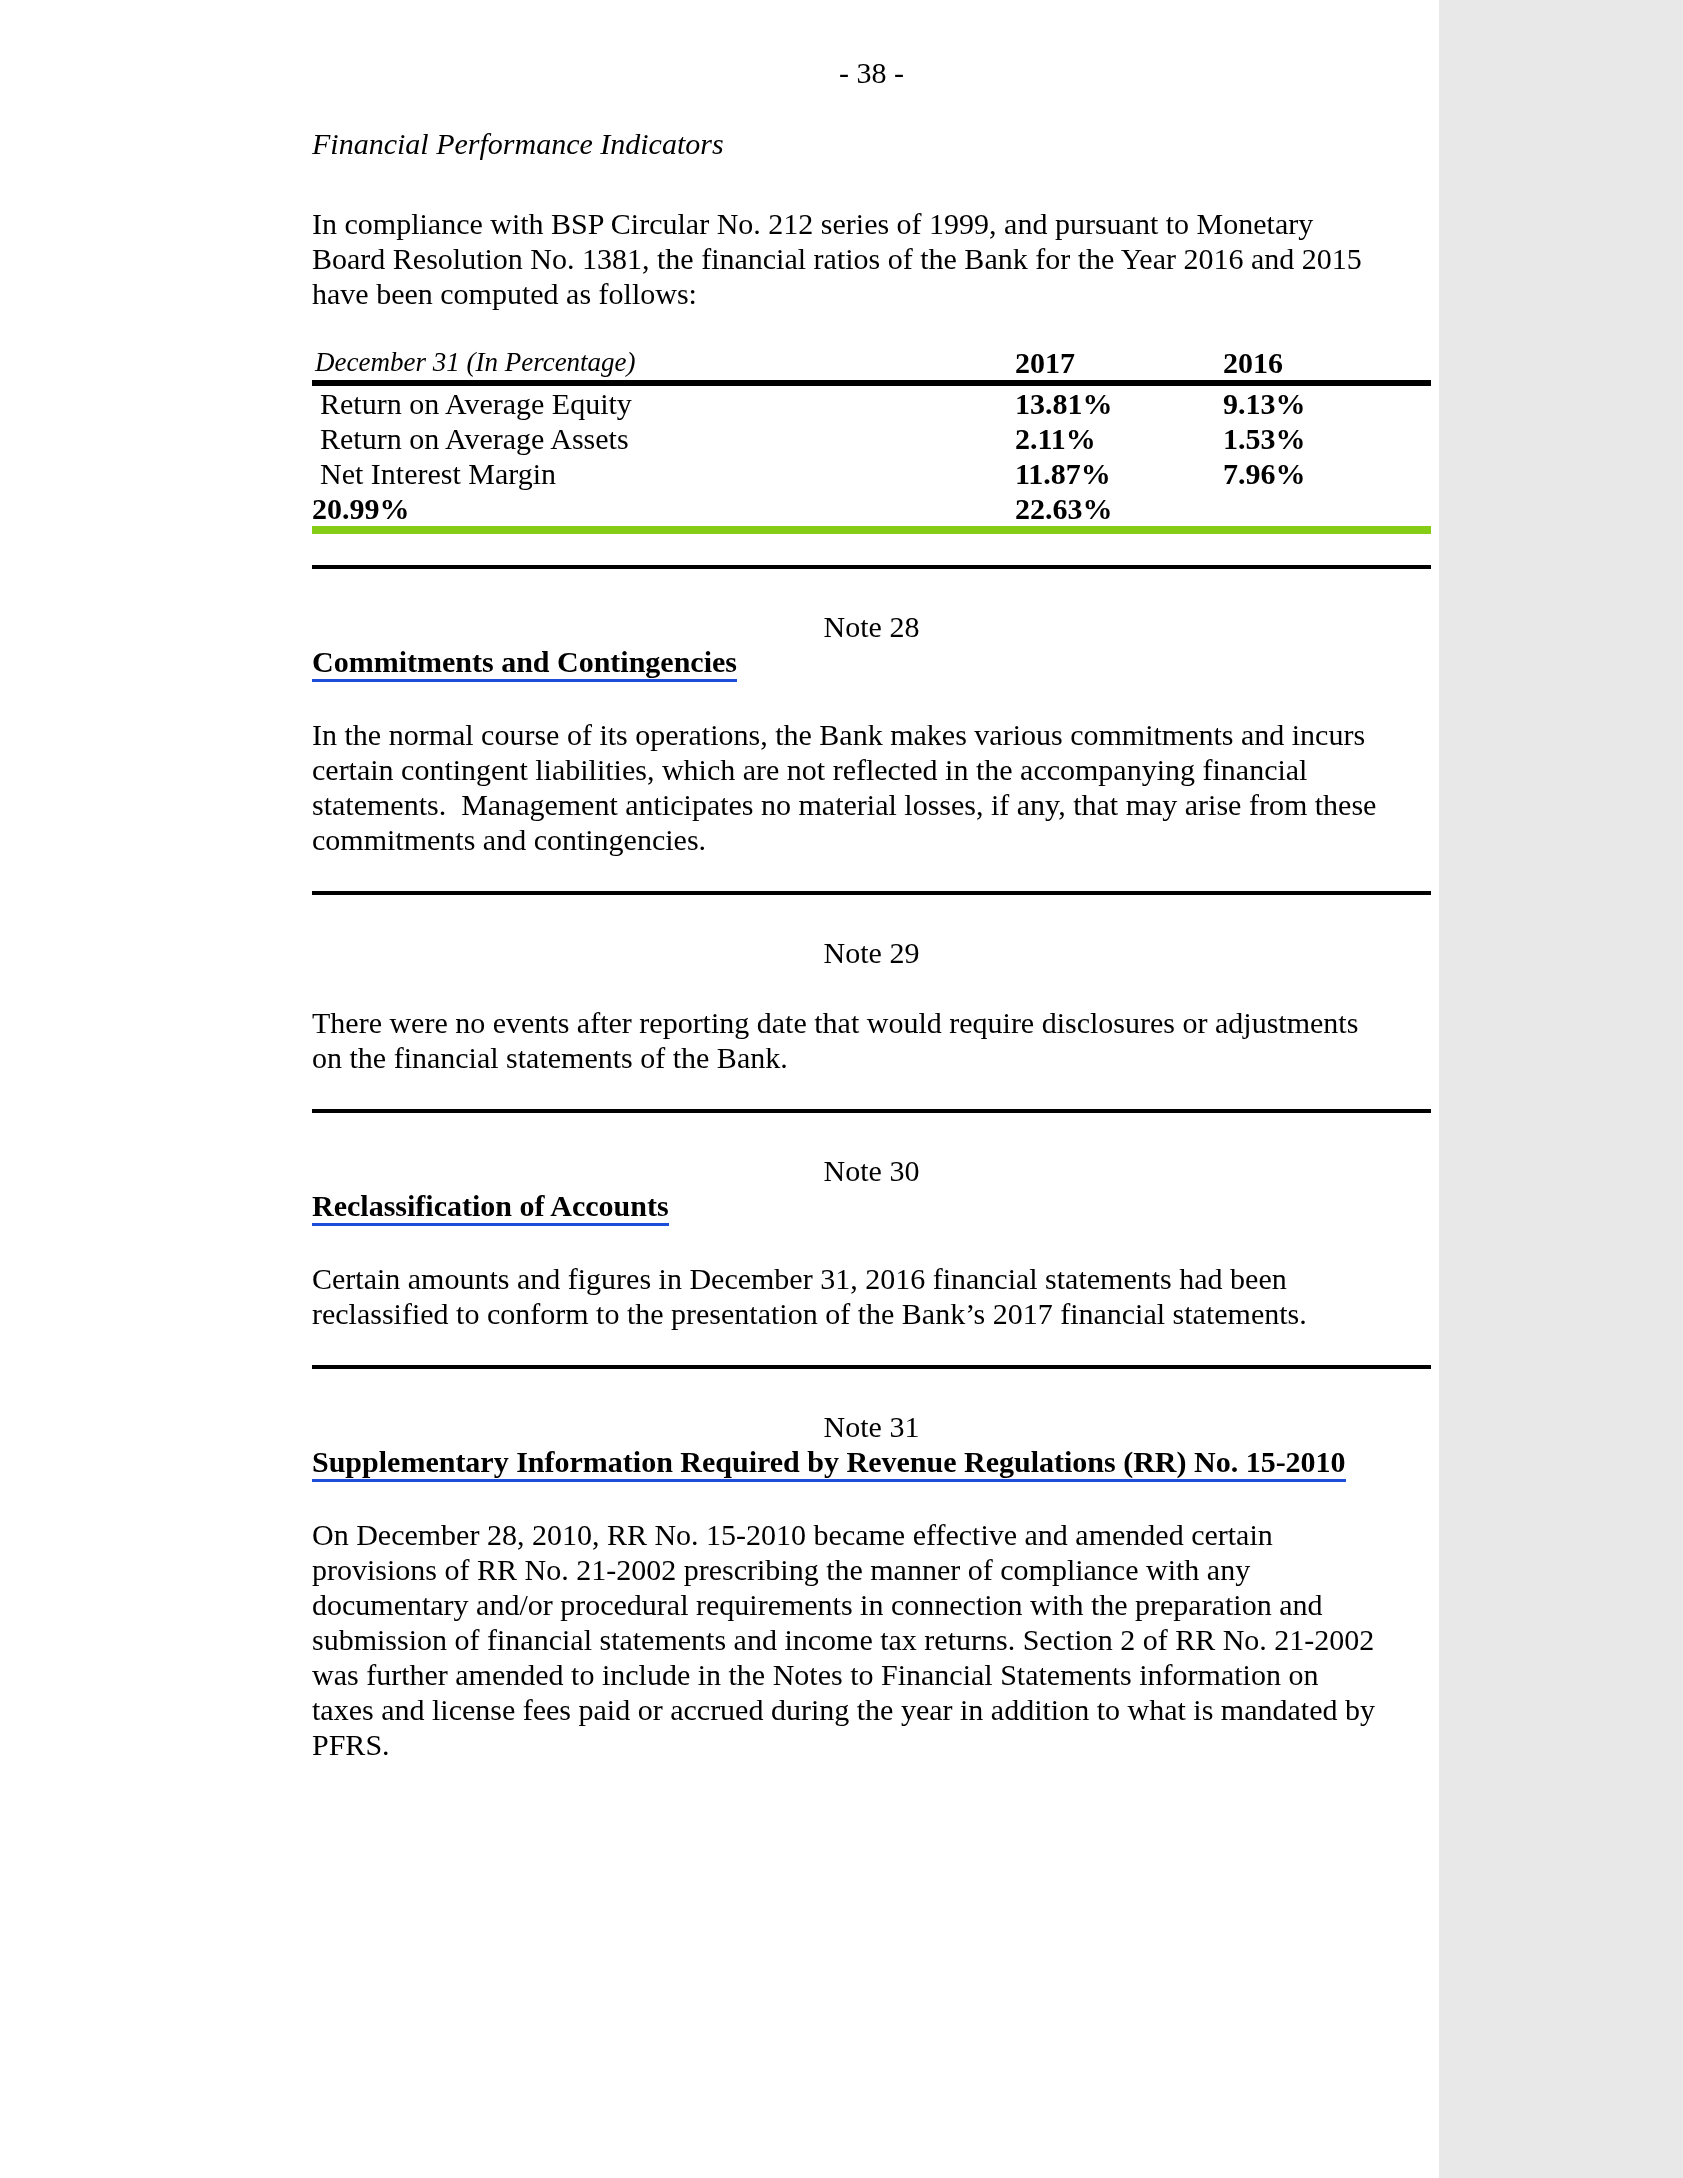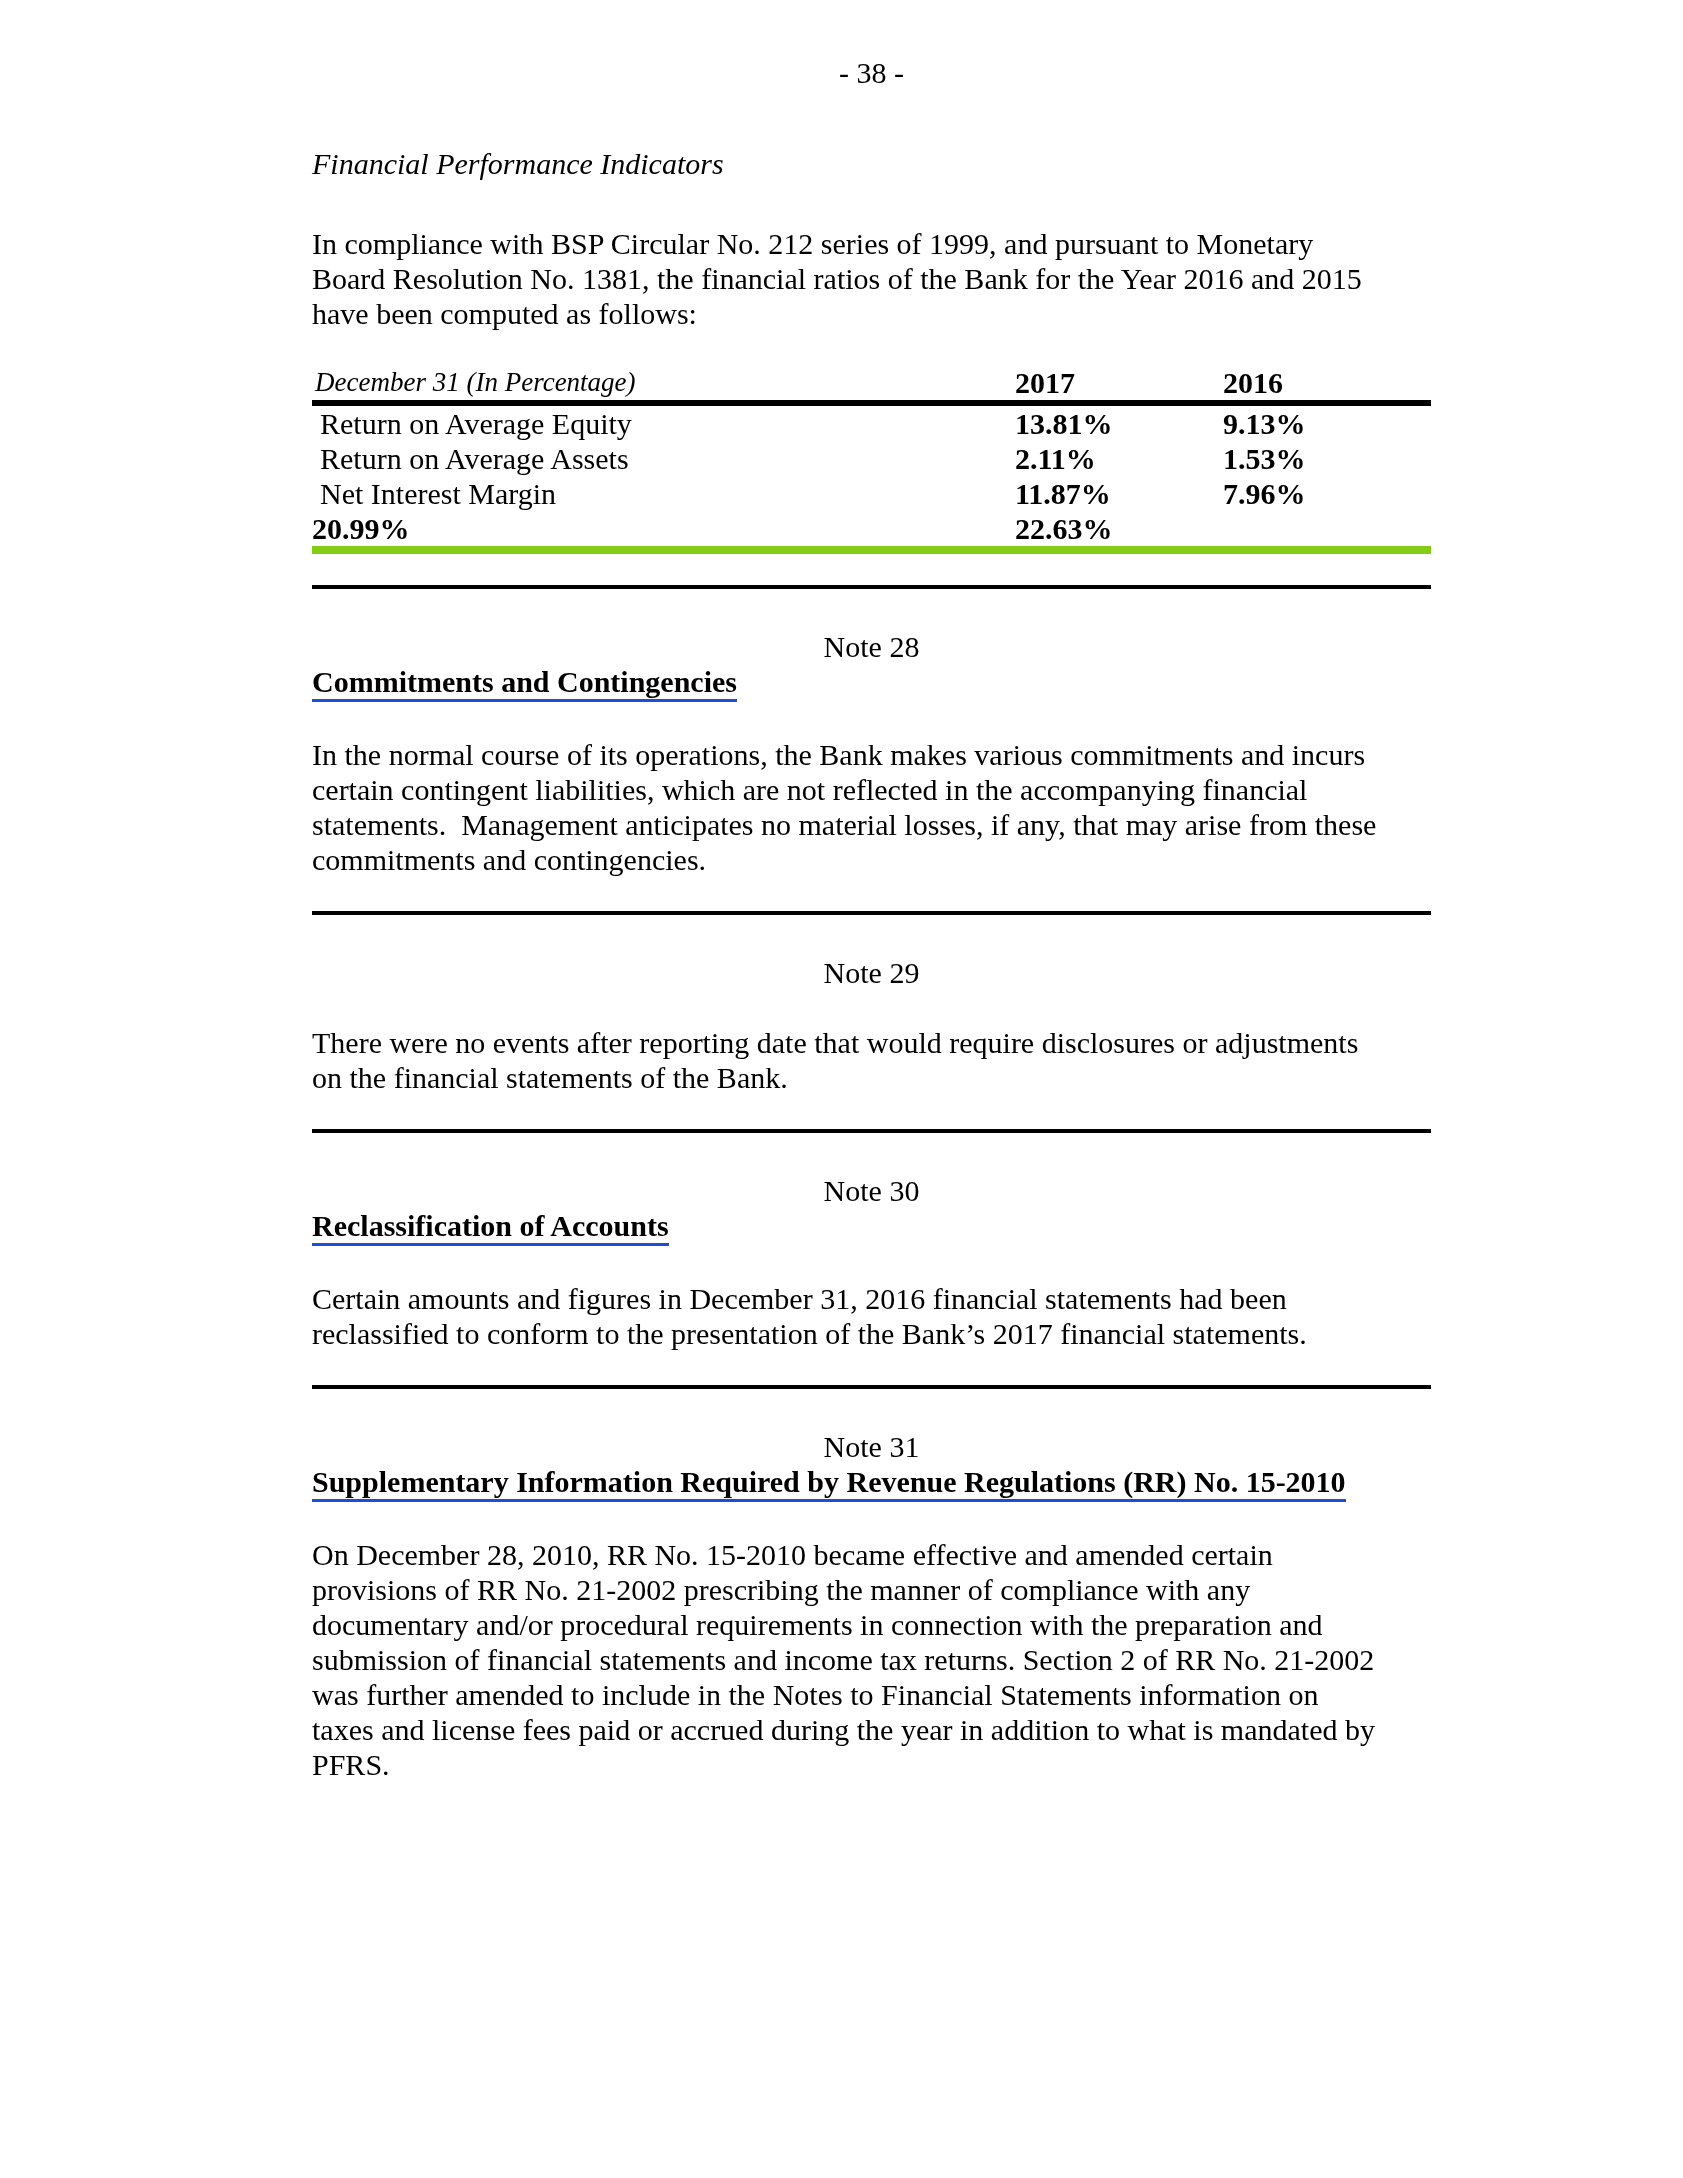--- a/index.html
+++ b/index.html
@@ -1,39 +1,39 @@
 <!DOCTYPE html>
 <html><head>
 <meta charset="utf-8">
 <style>
   html, body { margin: 0; padding: 0; background: #e8e8e8; }
   .page {
     position: relative;
-    width: 1683px;
+    width: 1439px;
     height: 2178px;
     background: #ffffff;
     font-family: "Liberation Serif", serif;
     color: #000000;
     font-size: 30px;
     line-height: 35px;
     overflow: hidden;
   }
   .content {
     position: absolute;
     left: 312px;
     top: 0;
     width: 1119px;
   }
   .page-number {
     margin-top: 55px;
     text-align: center;
     white-space: pre;
   }
   .doc-title {
-    margin-top: 56px;
+    margin-top: 36px;
     font-style: italic;
     white-space: pre;
   }
   .para {
     white-space: pre;
   }
   .intro-para { margin-top: 45px; }
 
   
   .fin-table { margin-top: 34px; }

